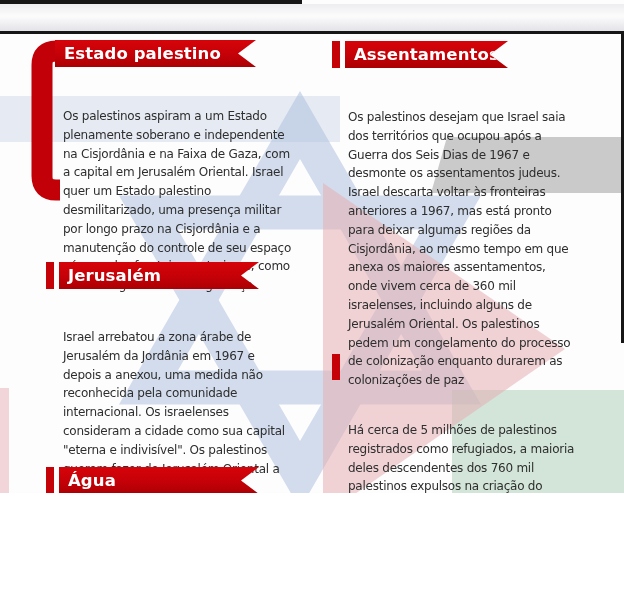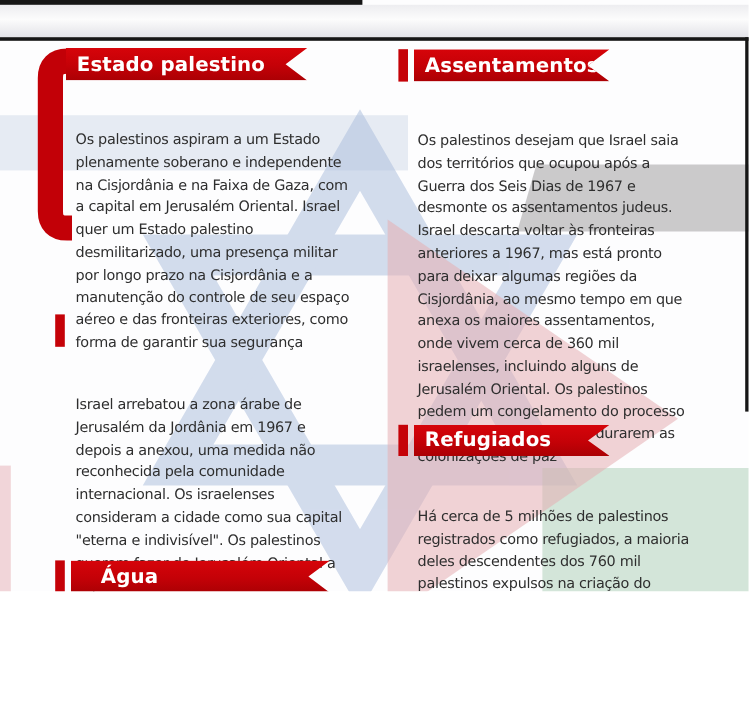--- a/index.html
+++ b/index.html
@@ -88,32 +88,35 @@
 na Cisjordânia e na Faixa de Gaza, com
 a capital em Jerusalém Oriental. Israel
 quer um Estado palestino
 desmilitarizado, uma presença militar
 por longo prazo na Cisjordânia e a
 manutenção do controle de seu espaço
 aéreo e das fronteiras exteriores, como
 forma de garantir sua segurança</div>
 
   <div class="tick" style="left:46px;top:262px;"></div>
+  <div class="band" style="left:59px;top:262px;width:200px;">
+    <span class="lbl">Jerusalém</span>
+  </div>
   <div class="para" style="left:63px;top:291px;width:290px;">Israel arrebatou a zona árabe de
 Jerusalém da Jordânia em 1967 e
 depois a anexou, uma medida não
 reconhecida pela comunidade
 internacional. Os israelenses
 consideram a cidade como sua capital
 "eterna e indivisível". Os palestinos
 querem fazer de Jerusalém Oriental a
 capital do futuro Estado</div>
 
   <div class="tick" style="left:46px;top:467px;"></div>
-  <div class="band" style="left:59px;top:467px;width:200px;padding-left:16px;">
+  <div class="band" style="left:59px;top:467px;width:200px;">
     <span class="lbl">Água</span>
   </div>
 
   <div class="tick" style="left:332px;top:41px;"></div>
   <div class="band" style="left:345px;top:41px;width:163px;">
     <span class="lbl">Assentamentos</span>
   </div>
   <div class="para" style="left:348px;top:71px;width:290px;">Os palestinos desejam que Israel saia
 dos territórios que ocupou após a
 Guerra dos Seis Dias de 1967 e
@@ -124,23 +127,20 @@
 Cisjordânia, ao mesmo tempo em que
 anexa os maiores assentamentos,
 onde vivem cerca de 360 mil
 israelenses, incluindo alguns de
 Jerusalém Oriental. Os palestinos
 pedem um congelamento do processo
 de colonização enquanto durarem as
 colonizações de paz</div>
 
   <div class="tick" style="left:332px;top:354px;height:26px;"></div>
-  <div class="band short" style="left:345px;top:354px;width:163px;">
-    <span class="lbl">Refugiados</span>
-  </div>
   <div class="para" style="left:348px;top:384px;width:290px;">Há cerca de 5 milhões de palestinos
 registrados como refugiados, a maioria
 deles descendentes dos 760 mil
 palestinos expulsos na criação do
 Estado de Israel, em 1948. Os
 palestinos exigem que Israel reconheça
 seu "direito ao retorno". Israel rejeita o
 direito ao retorno e quer que os
 palestinos reconheçam o Estado de
 Israel como "o Estado do povo judeu"</div>

